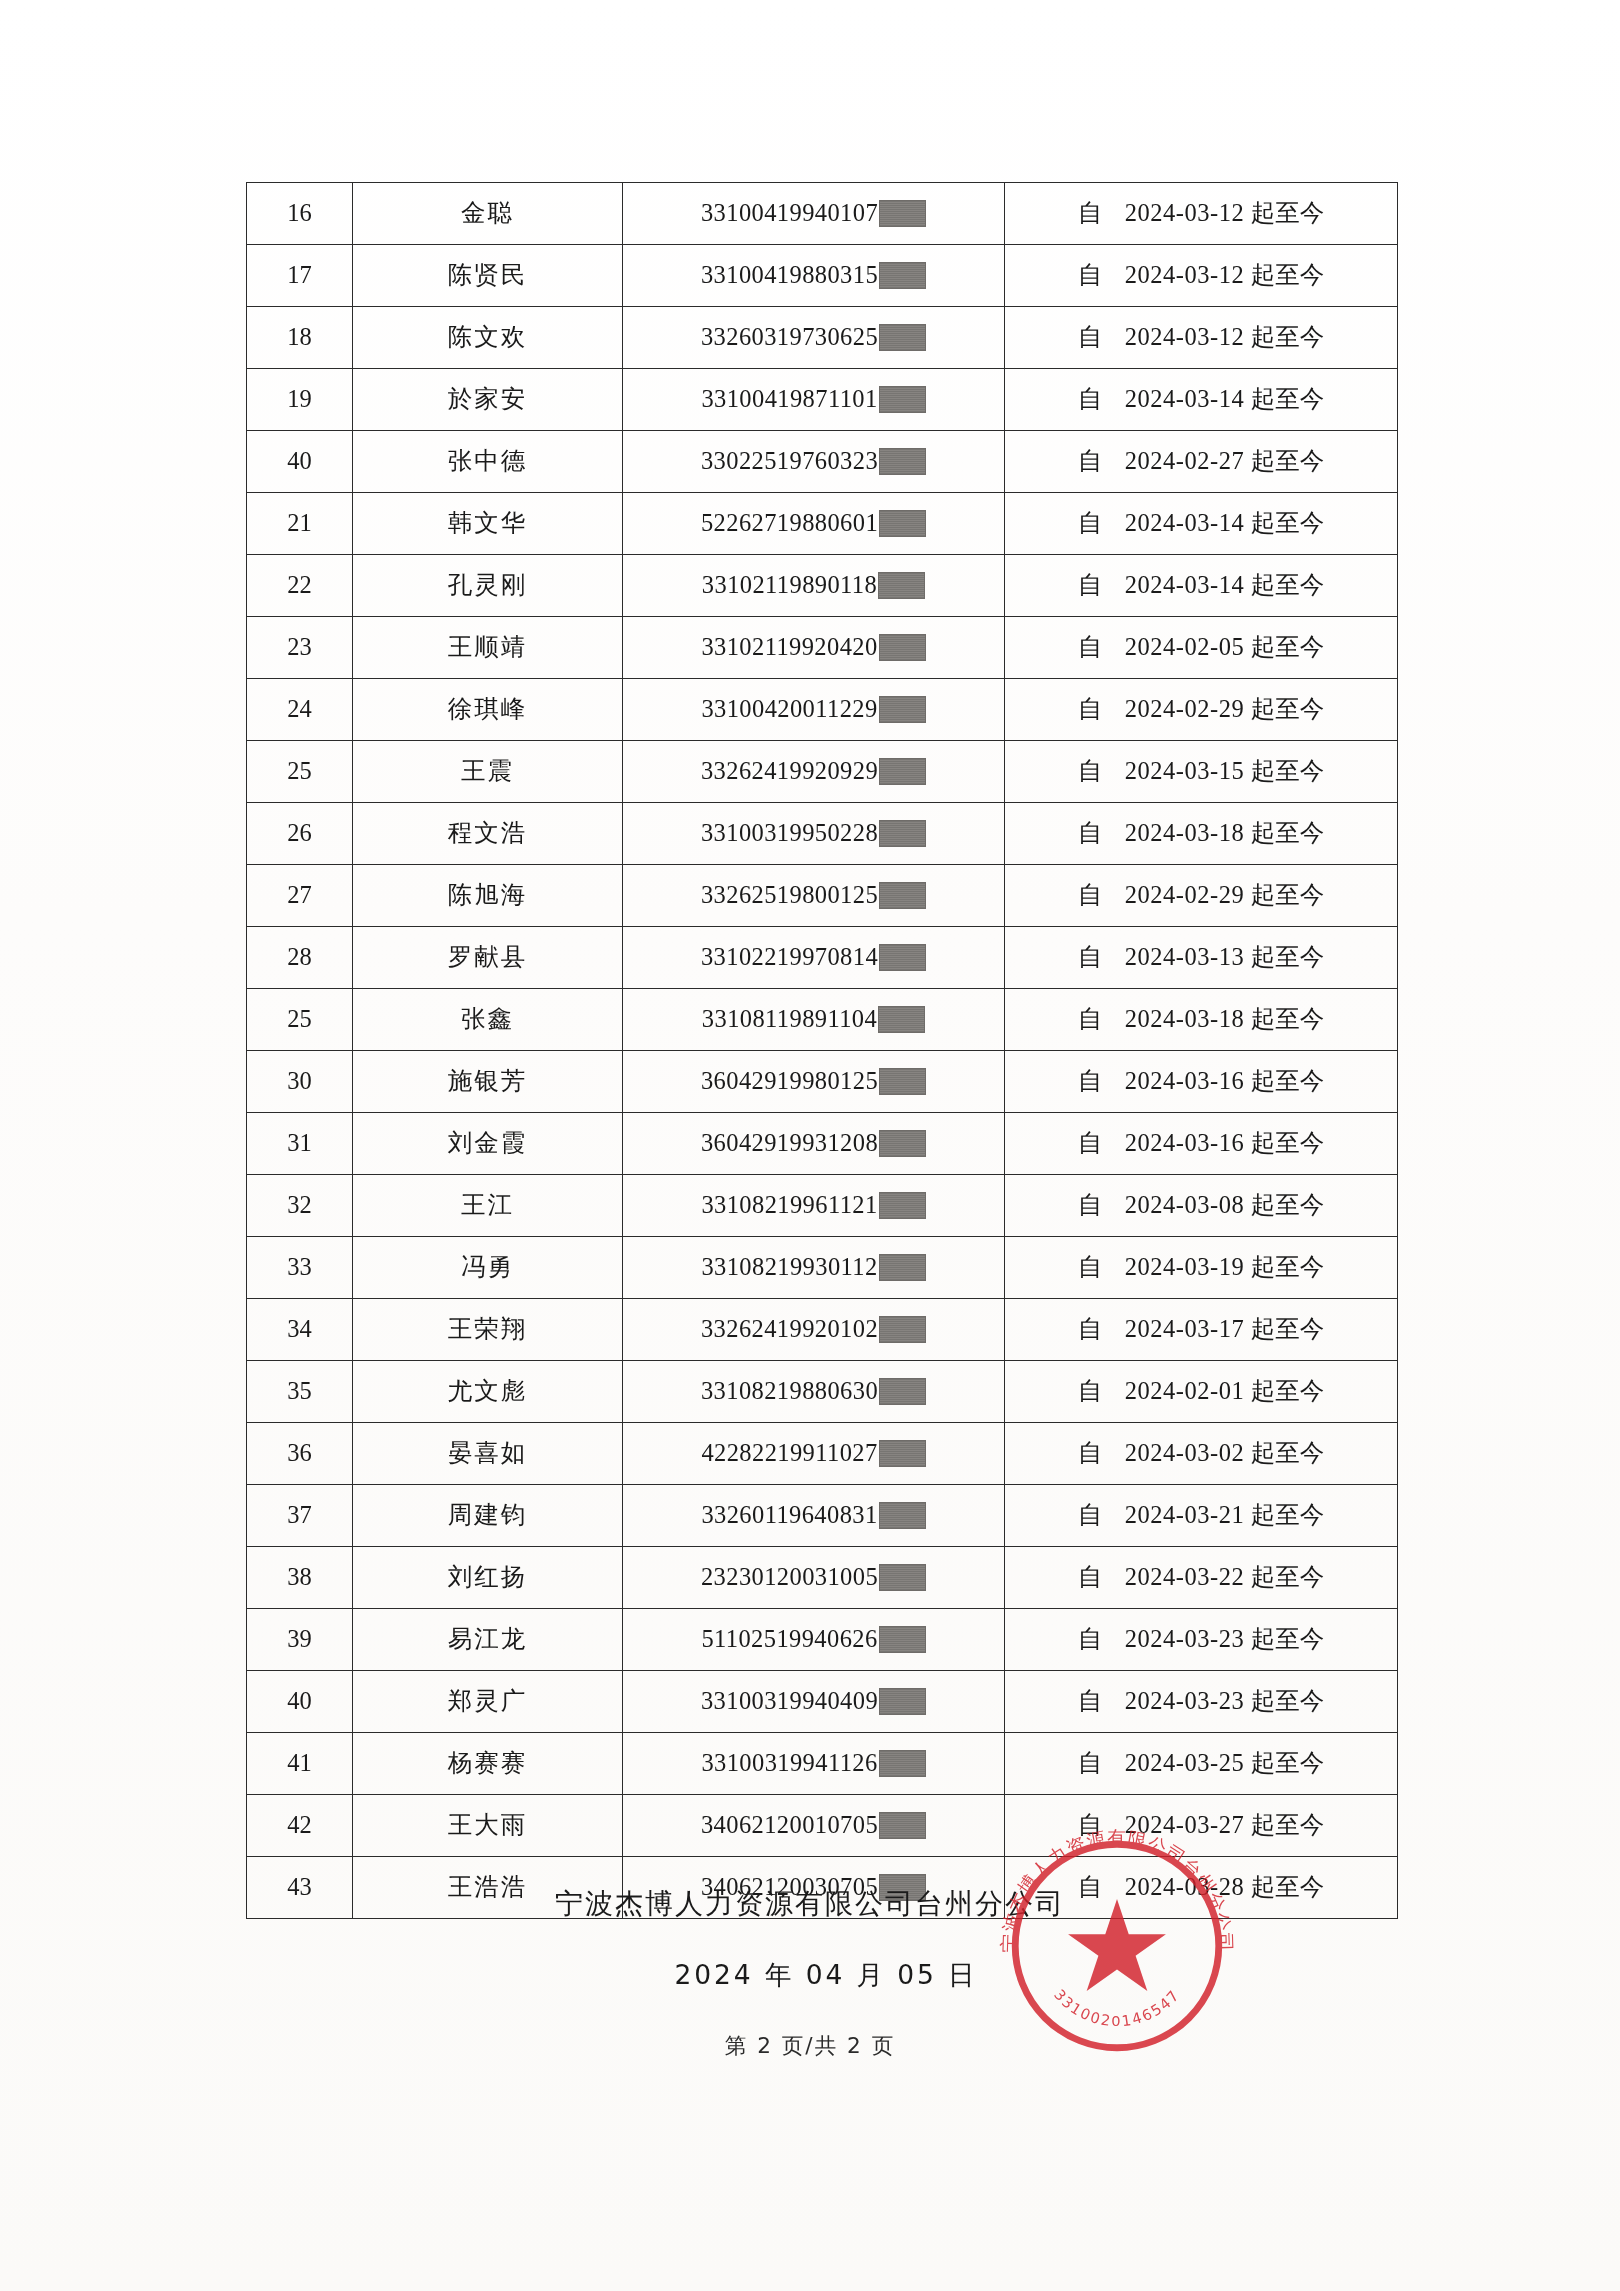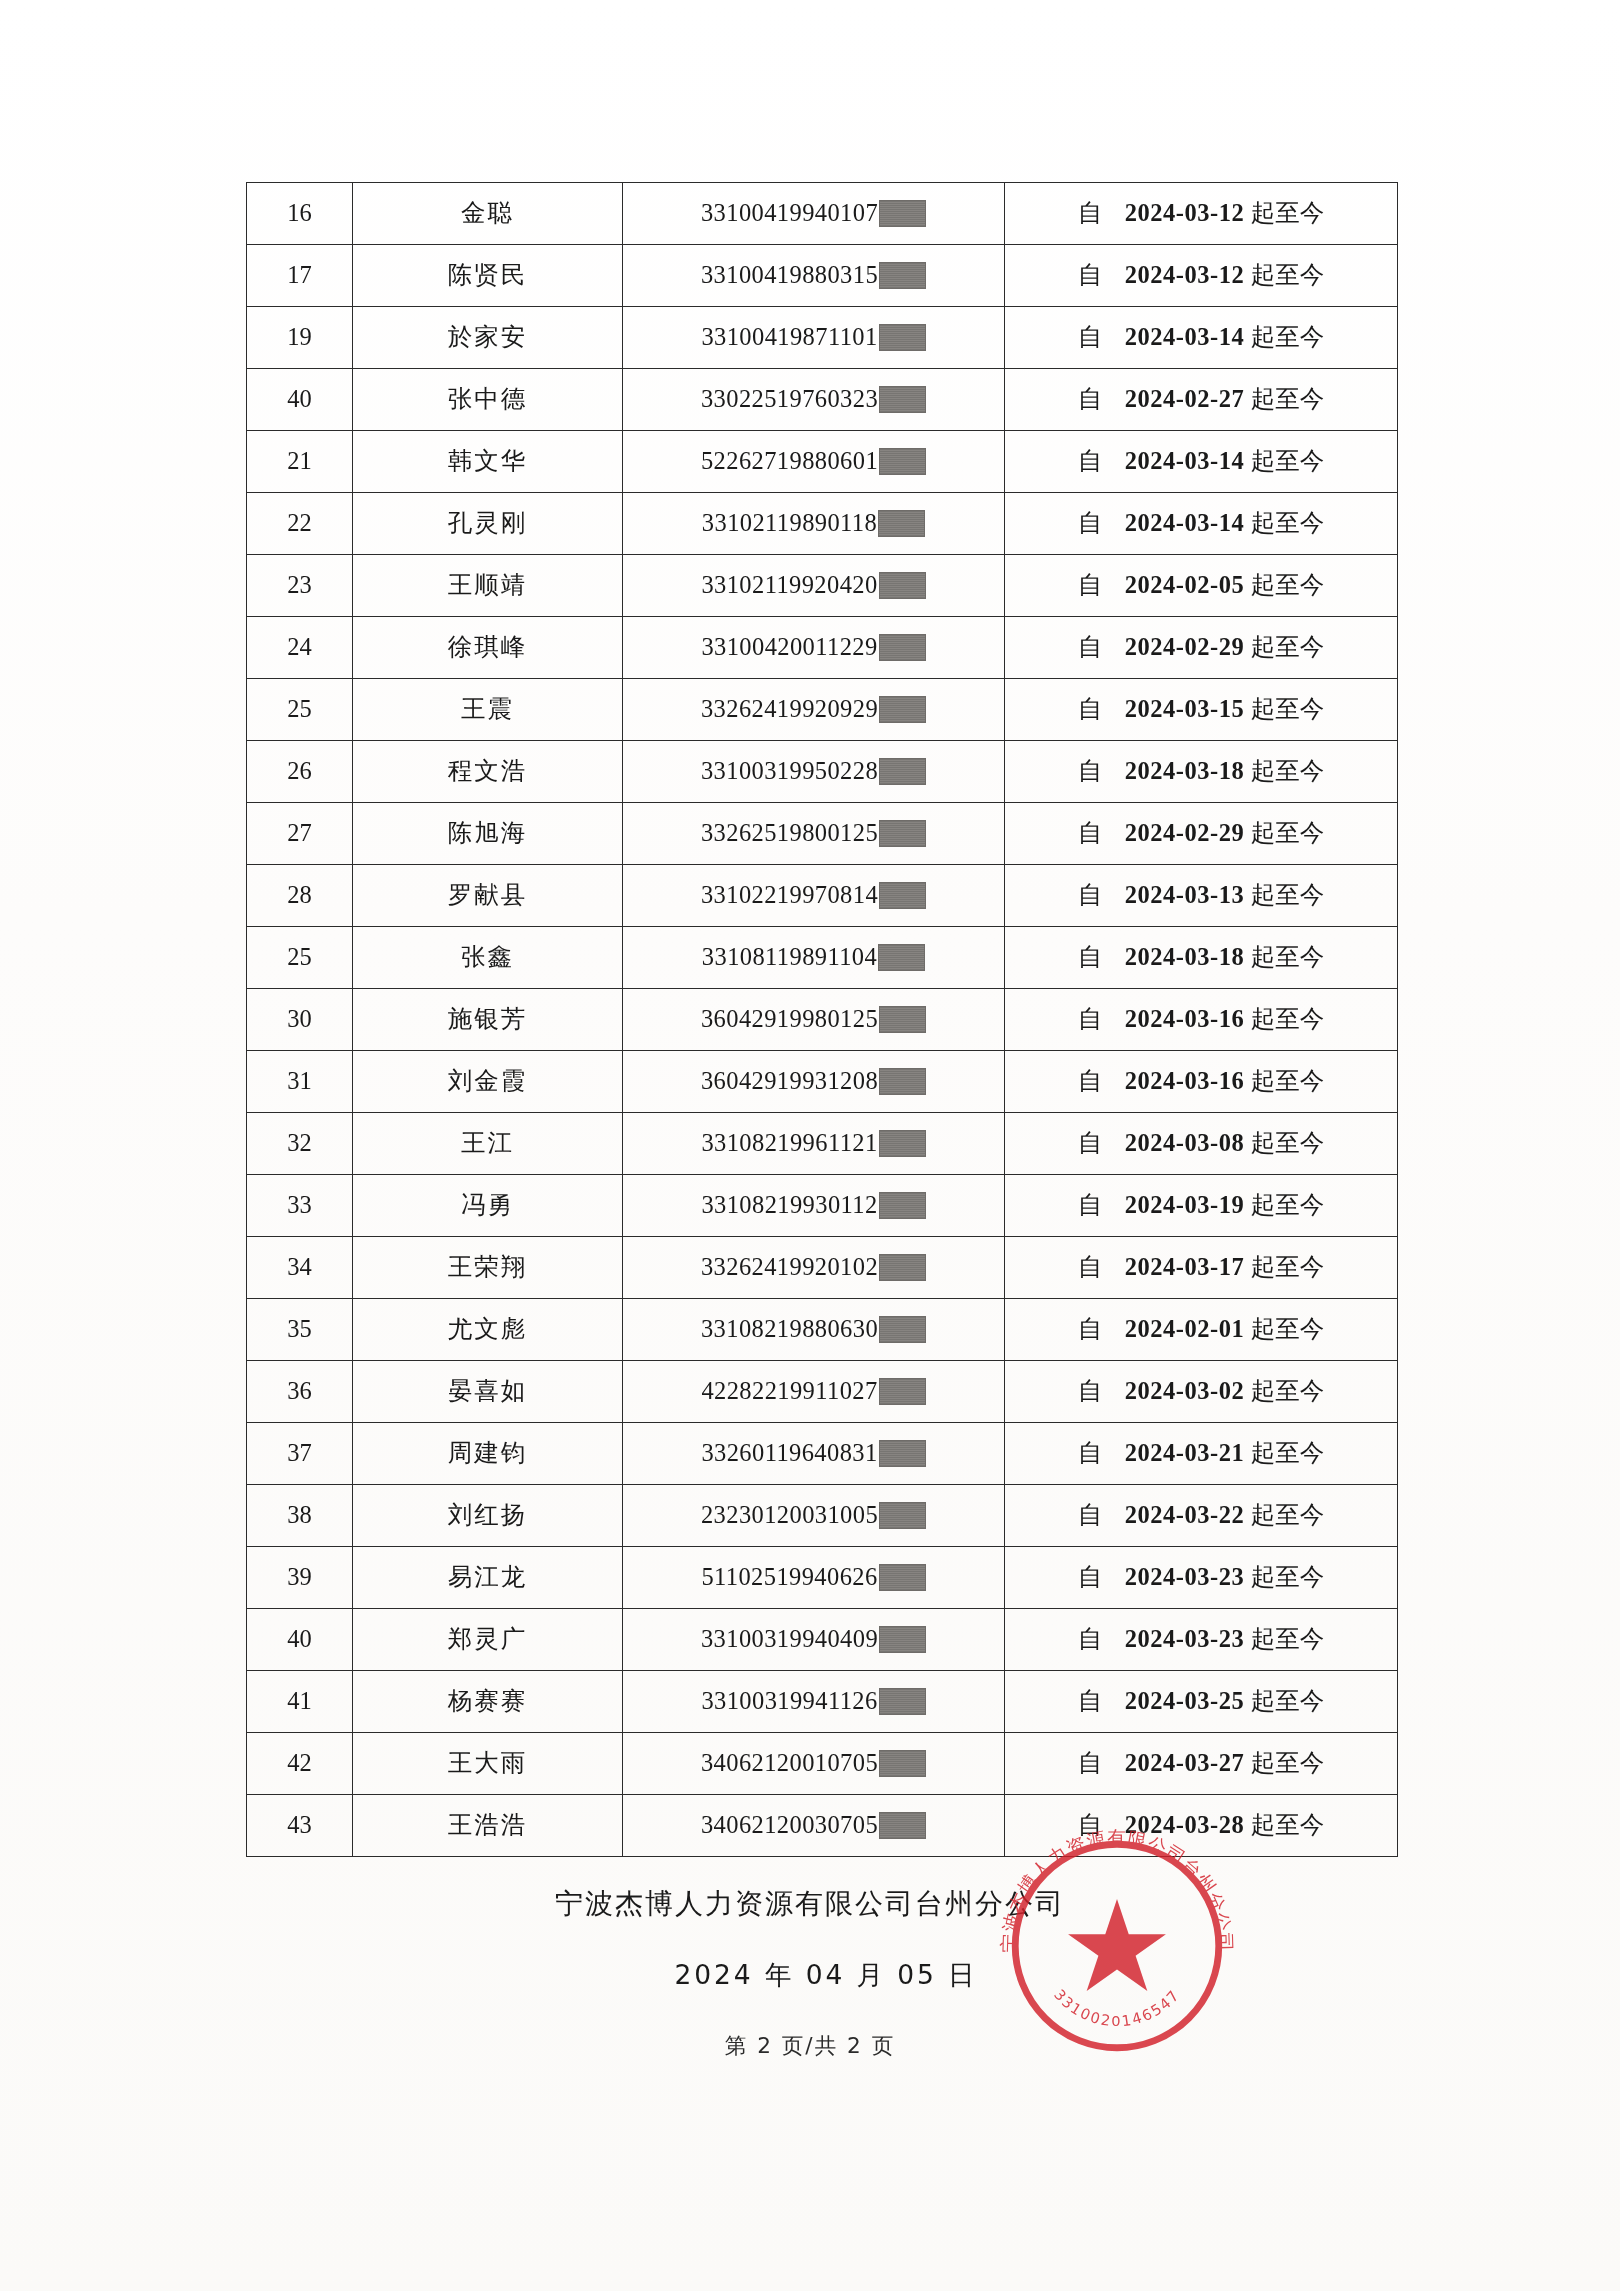--- a/index.html
+++ b/index.html
@@ -72,21 +72,21 @@
     border: 1px solid #6f6c69;
     vertical-align: middle;
   }
 
   .cell-date {
     font-family: "DejaVu Sans", "Liberation Sans", sans-serif;
     font-size: 22.5px;
     white-space: nowrap;
   }
   .cell-date .cn { font-family: "DejaVu Sans", "Liberation Sans", sans-serif; font-weight: 400; }
-  .cell-date .d  { font-family: "Liberation Serif", serif; font-weight: 700; letter-spacing: 0.5px; margin-left: 16px; }
+  .cell-date .d  { font-family: "Liberation Serif", serif; font-weight: 400; letter-spacing: 0.5px; margin-left: 16px; }
 
   .signature {
     position: absolute;
     left: 0;
     right: 0;
     top: 1885px;
     text-align: center;
     font-family: "DejaVu Sans", "Liberation Sans", sans-serif;
     font-size: 28px;
     letter-spacing: 2px;
@@ -148,20 +148,29 @@
               <span class="id-num">33100419940107</span>
               <span class="redaction"></span>
             </span></td>
           <td class="cell-date"><span class="cn">自</span><span class="d"> 2024-03-12 </span><span class="cn">起至今</span></td>
         </tr>
         <tr>
           <td class="cell-idx">17</td>
           <td class="cell-name">陈贤民</td>
           <td class="cell-id"><span class="id-wrap">
               <span class="id-num">33100419880315</span>
+              <span class="redaction"></span>
+            </span></td>
+          <td class="cell-date"><span class="cn">自</span><span class="d"> 2024-03-12 </span><span class="cn">起至今</span></td>
+        </tr>
+        <tr>
+          <td class="cell-idx">18</td>
+          <td class="cell-name">陈文欢</td>
+          <td class="cell-id"><span class="id-wrap">
+              <span class="id-num">33260319730625</span>
               <span class="redaction"></span>
             </span></td>
           <td class="cell-date"><span class="cn">自</span><span class="d"> 2024-03-12 </span><span class="cn">起至今</span></td>
         </tr>
         <tr>
           <td class="cell-idx">19</td>
           <td class="cell-name">於家安</td>
           <td class="cell-id"><span class="id-wrap">
               <span class="id-num">33100419871101</span>
               <span class="redaction"></span>

